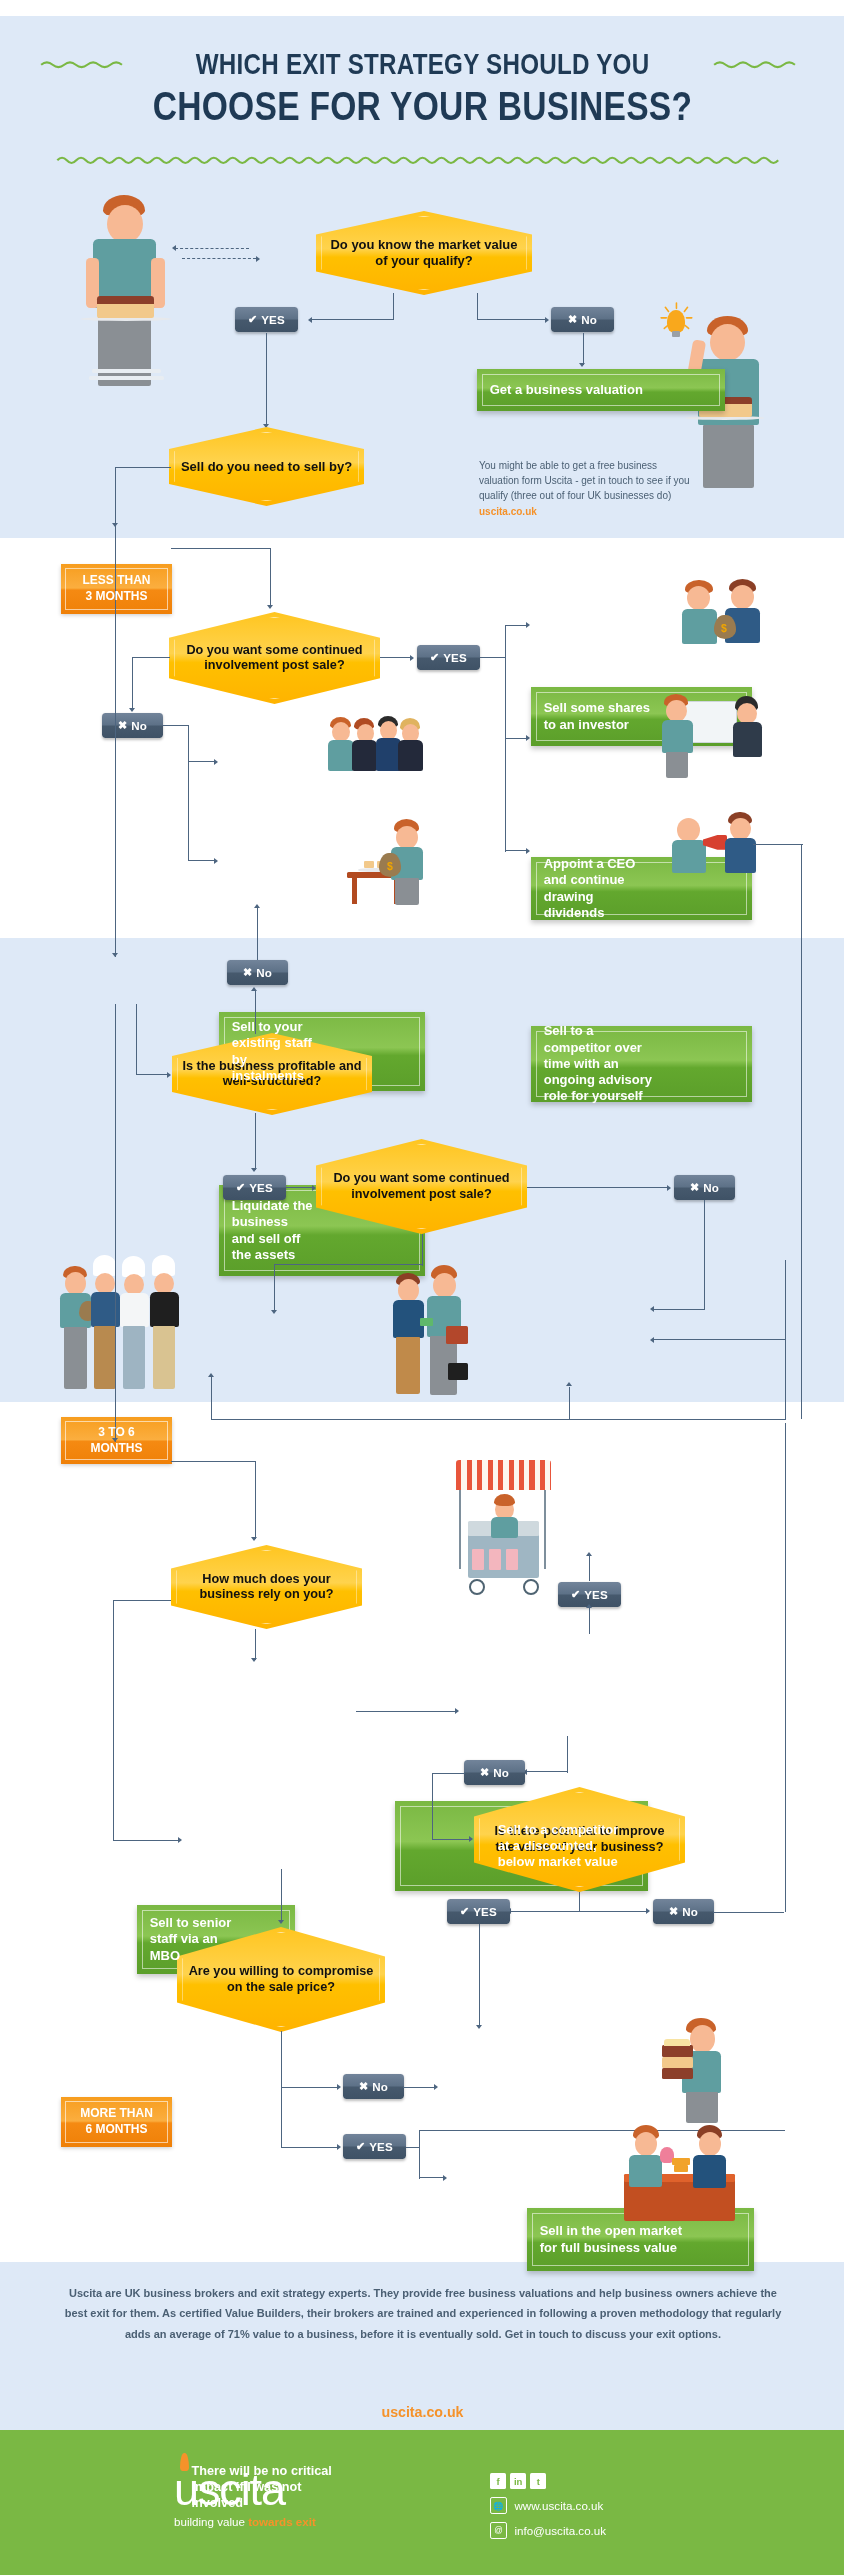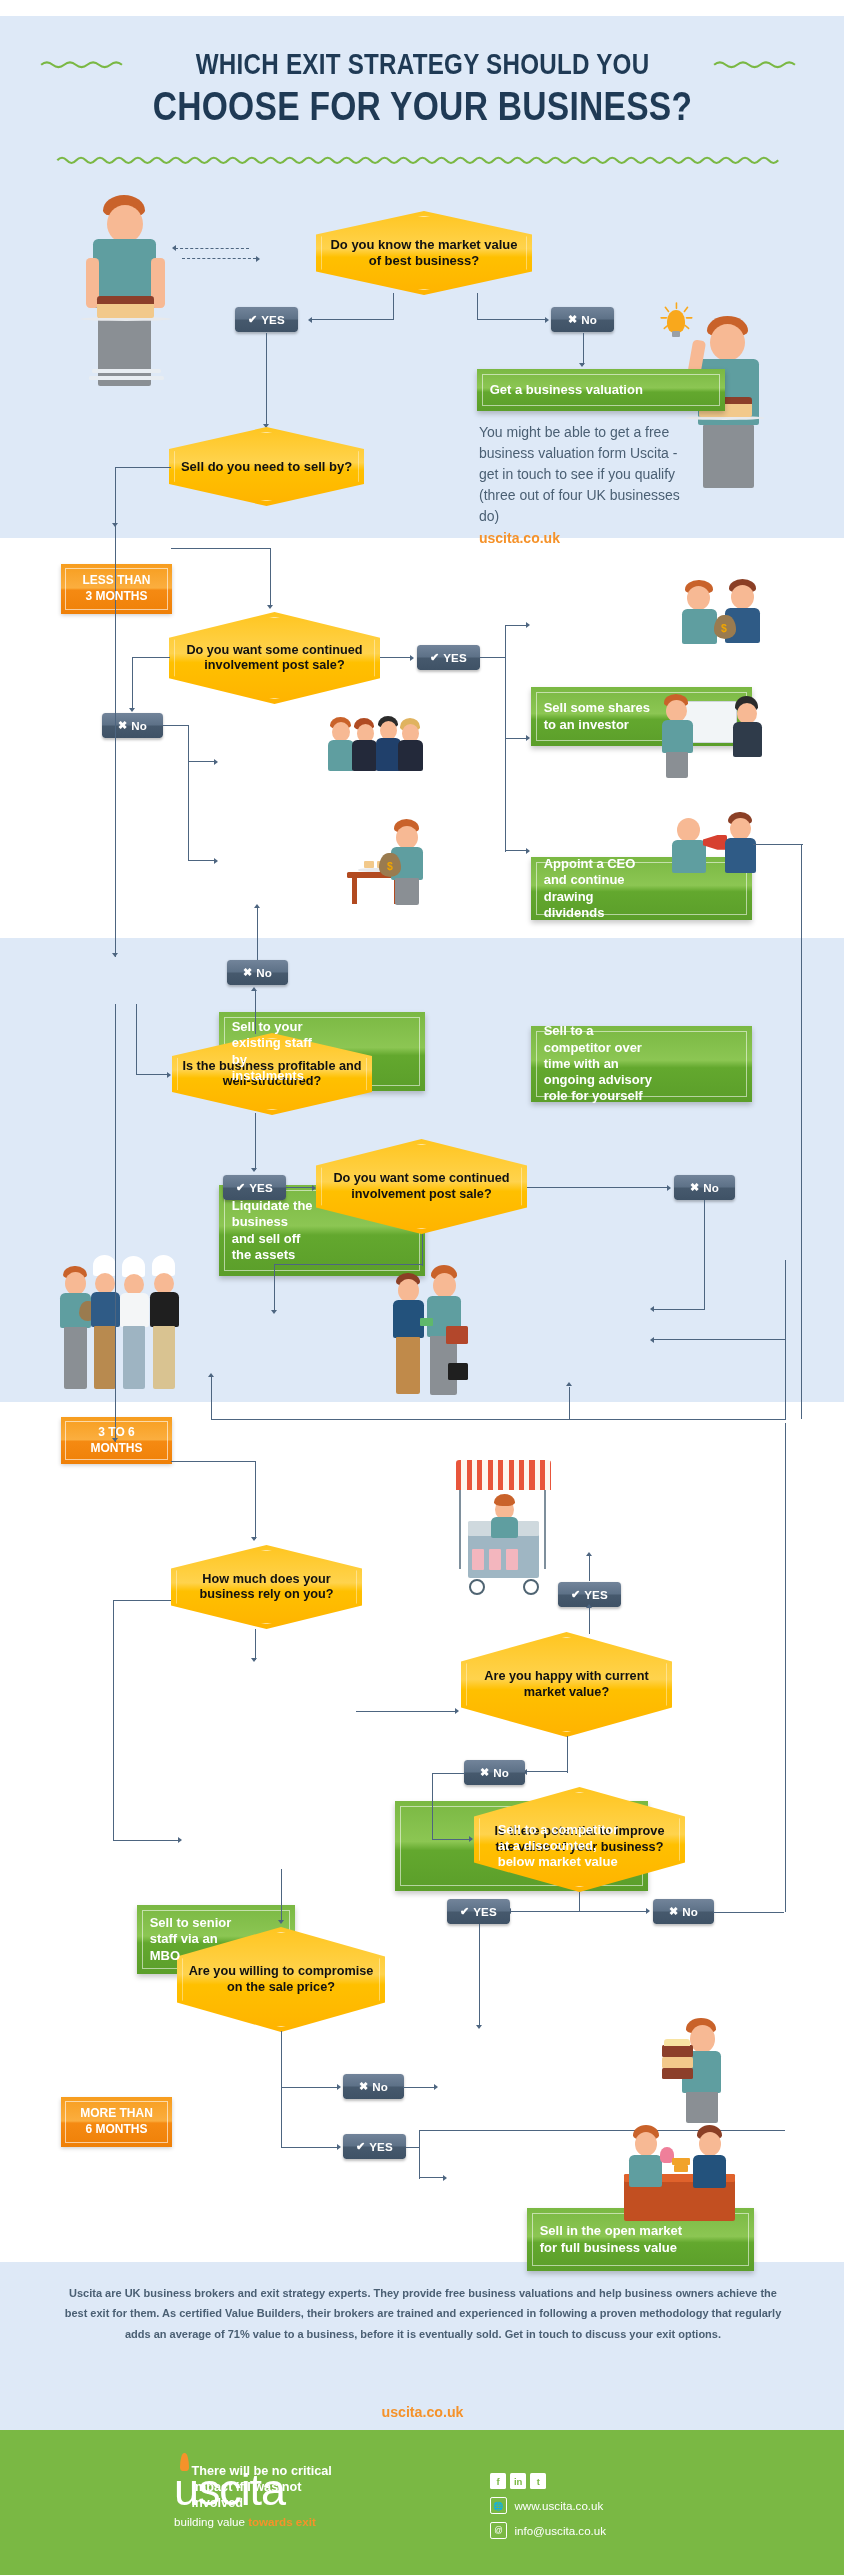--- a/index.html
+++ b/index.html
@@ -92,21 +92,21 @@
   .lnv { width:1.1px; }
   .arw { position:absolute; width:0; height:0; }
   .arw-d { border-left:3.2px solid transparent; border-right:3.2px solid transparent; border-top:4.7px solid #4d6580; }
   .arw-u { border-left:3.2px solid transparent; border-right:3.2px solid transparent; border-bottom:4.7px solid #4d6580; }
   .arw-r { border-top:3.2px solid transparent; border-bottom:3.2px solid transparent; border-left:4.7px solid #4d6580; }
   .arw-l { border-top:3.2px solid transparent; border-bottom:3.2px solid transparent; border-right:4.7px solid #4d6580; }
 
   .dashln { position:absolute; height:0; border-top:1.6px dashed #4d6580; }
 
   
-  .note { position:absolute; color:#4a5f73; font-size:14px; line-height:1.5; font-weight:500; }
+  .note { position:absolute; color:#4a5f73; font-size:10px; line-height:1.5; font-weight:500;margin-top:36px; }
   .note .link { color:#f5922a; font-weight:bold; display:block; margin-top:1.1px; }
 
   
   .person { position:absolute; }
   .p-head { position:absolute; border-radius:50%; background:#f7b994; }
   .p-hair { position:absolute; background:#c9622a; border-radius:50% 50% 40% 40% / 70% 70% 30% 30%; }
   .p-body { position:absolute; border-radius:5.3px 5.3px 2.1px 2.1px; }
   .p-legs { position:absolute; background:#8a8f94; border-radius:1.1px 1.1px 2.1px 2.1px; }
   .p-arm  { position:absolute; background:#f7b994; border-radius:4.2px; }
   .bulb { position:absolute; width:18px; height:23px; border-radius:50% 50% 40% 40%; background:#f9a81c; }
@@ -178,21 +178,21 @@
     <div style="position:absolute; left:21px; top:101px; width:57px; height:8.4px; background:#8c3f2a; border-radius:3.2px 3.2px 0 0;"></div>
   </div>
 
   <div class="dashln" style="left:175px; top:248px; width:74px;"></div>
   <div class="arw arw-l" style="left:172px; top:245px;"></div>
   <div class="dashln" style="left:182px; top:258px; width:74px;"></div>
   <div class="arw arw-r" style="left:256px; top:256px;"></div>
 
   <div class="node hex" style="left:316px; top:211px; width:216px; height:84px; font-size:13px;">
     <div class="inner"></div>
-    <span class="txt">Do you know the market value of best business?</span>
+    <span class="txt">Do you know the market value of your qualify?</span>
   </div>
 
   <div class="ln lnv" style="left:393px; top:293px; height:27.4px;"></div>
   <div class="ln lnh" style="left:312px; top:319px; width:82px;"></div>
   <div class="arw arw-l" style="left:308px; top:317px;"></div>
 
   <div class="ln lnv" style="left:477px; top:293px; height:27.4px;"></div>
   <div class="ln lnh" style="left:477px; top:319px; width:69px;"></div>
   <div class="arw arw-r" style="left:545px; top:317px;"></div>
 
@@ -541,24 +541,20 @@
   <div class="ln lnv" style="left:255px; top:1629px; height:31px;"></div>
   <div class="arw arw-d" style="left:251px; top:1658px;"></div>
 
   <div class="node slate" style="left:182px; top:1663px; width:174px; height:90px; font-size:12.7px;">
     <span class="txt">There will be no critical impact if I was not involved</span>
   </div>
 
   <div class="ln lnh" style="left:356px; top:1711px; width:100px;"></div>
   <div class="arw arw-r" style="left:455px; top:1708px;"></div>
 
-  <div class="node hex" style="left:461px; top:1632px; width:211px; height:105px; font-size:12.7px;">
-    <div class="inner"></div>
-    <span class="txt">Are you happy with current market value?</span>
-  </div>
 
   <div class="ln lnv" style="left:567px; top:1736px; height:37px;"></div>
   <div class="ln lnh" style="left:527px; top:1771px; width:41px;"></div>
   <div class="arw arw-l" style="left:523px; top:1769px;"></div>
   <div class="node pill" style="left:464px; top:1760px; width:61px; height:25px;">
     <span class="mark">✖</span>
     <span>No</span>
   </div>
 
   <div class="ln lnh" style="left:432px; top:1773px; width:33px;"></div>

